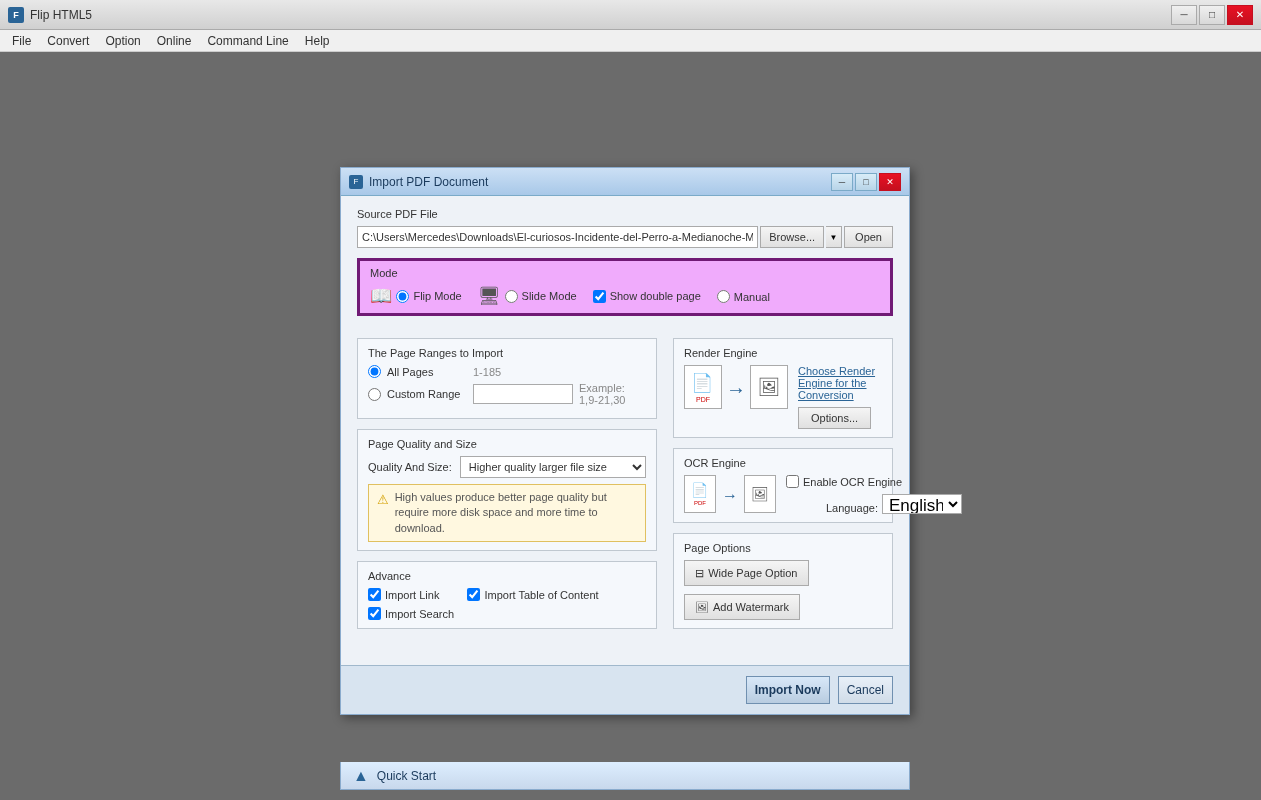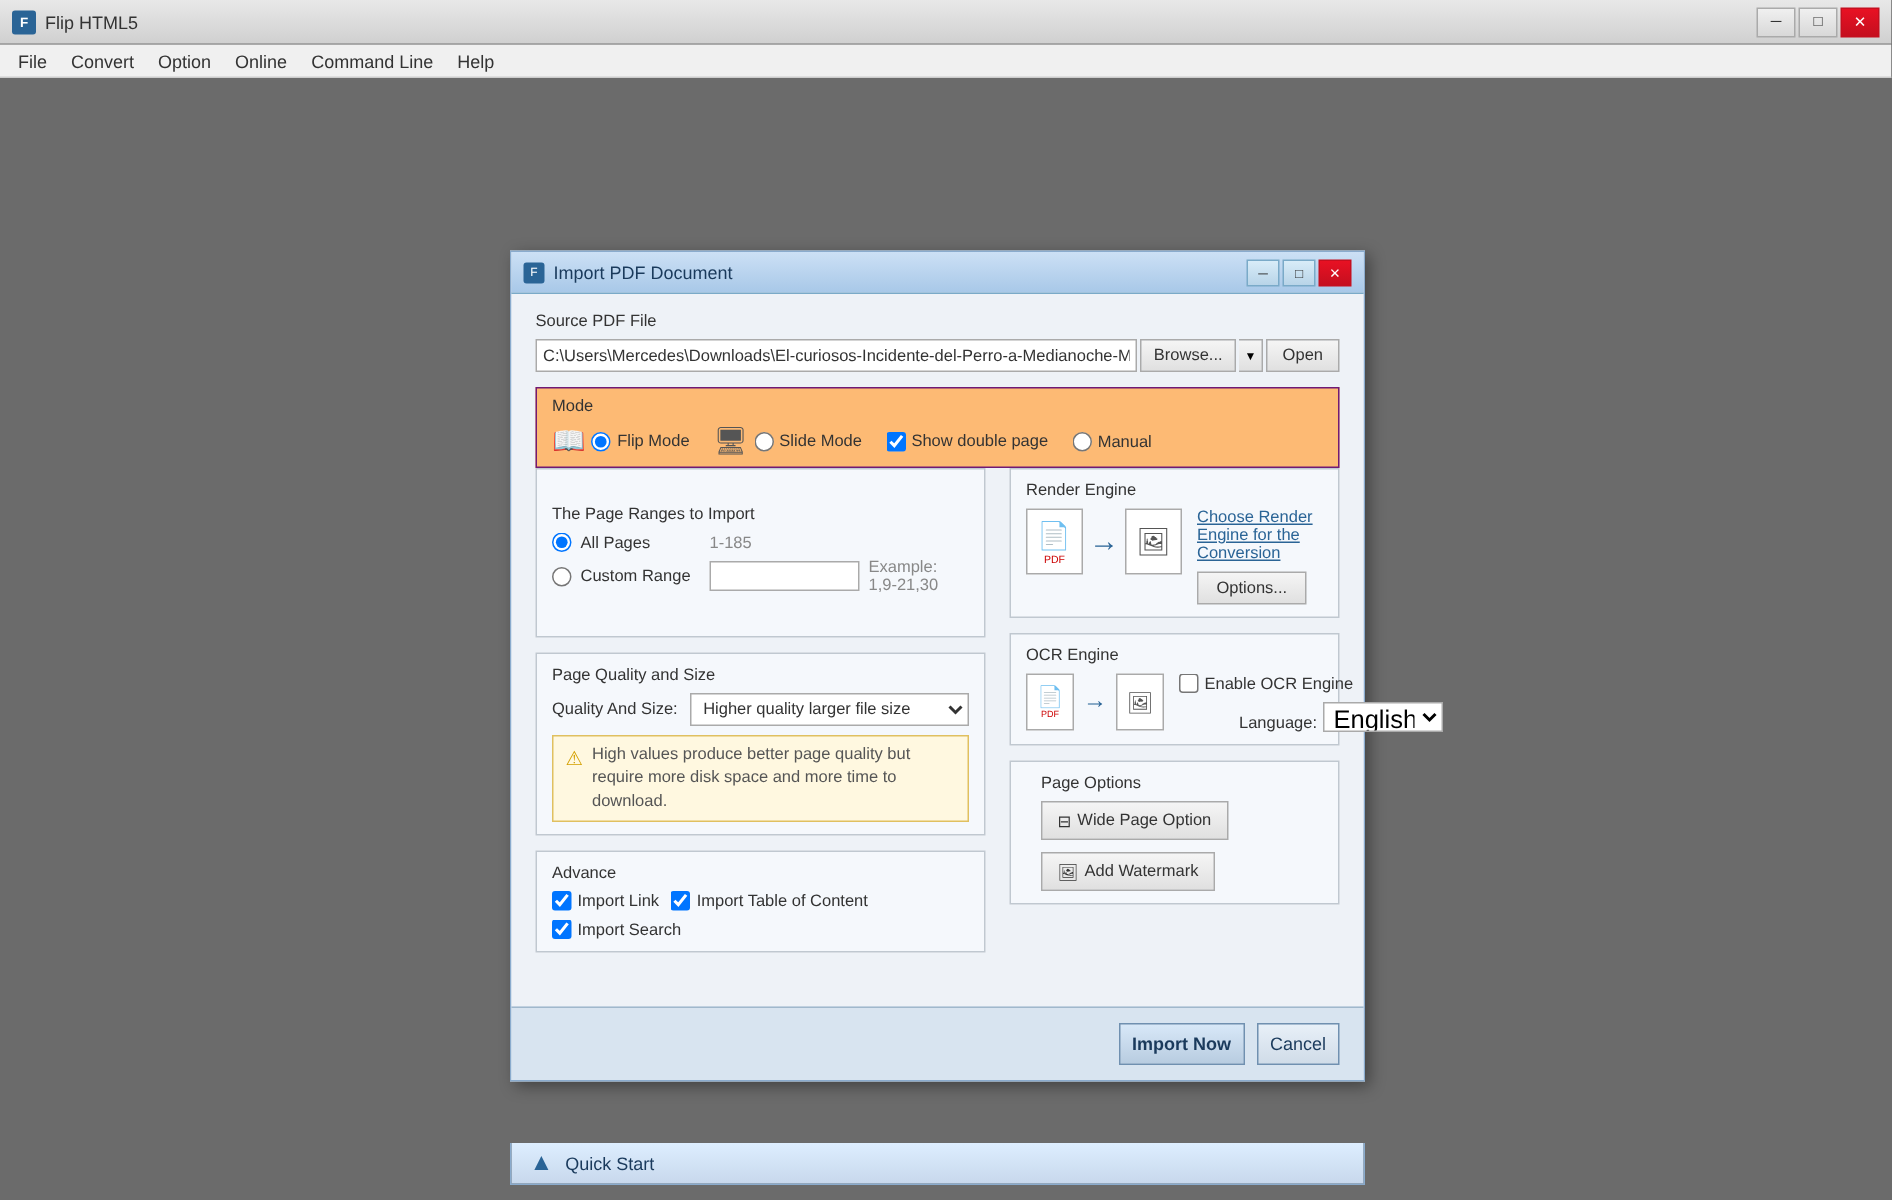--- a/index.html
+++ b/index.html
@@ -215,24 +215,24 @@
       padding: 0 10px;
       border: 1px solid #aaa;
       background: linear-gradient(to bottom, #f5f5f5, #e0e0e0);
       cursor: pointer;
       font-size: 11px;
       color: #333;
     }
 
     
     .mode-section {
-      margin-bottom: 0;
+      margin-bottom: 22px;
       padding: 6px 10px;
-      border: 1px solid #701a75;
-      background: #fdba74;
+      border: 3px solid #701a75;
+      background: #f0abfc;
     }
     .mode-options {
       display: flex;
       align-items: center;
       gap: 16px;
     }
     .mode-option {
       display: flex;
       align-items: center;
       gap: 4px;
@@ -268,21 +268,21 @@
       flex: 1;
     }
     .right-col {
       width: 220px;
     }
 
     
     .page-ranges-section {
       border: 1px solid #c0c8d0;
       background: #f5f8fc;
-      padding: 24px 10px;
+      padding: 8px 10px;
       margin-bottom: 10px;
     }
     .range-option {
       display: flex;
       align-items: center;
       gap: 6px;
       margin-bottom: 4px;
     }
     .range-label {
       font-size: 11px;
@@ -349,21 +349,21 @@
     
     .advance-section {
       border: 1px solid #c0c8d0;
       background: #f5f8fc;
       padding: 8px 10px;
       margin-bottom: 10px;
     }
     .advance-row {
       display: flex;
       align-items: flex-end;
-      gap: 8px;
+      gap: 28px;
     }
     .advance-option {
       display: flex;
       align-items: center;
       gap: 4px;
       font-size: 11px;
       color: #333;
     }
 
     
@@ -466,21 +466,21 @@
     .ocr-icon-box {
       display: flex;
       align-items: center;
       gap: 4px;
     }
 
     
     .page-options-section {
       border: 1px solid #c0c8d0;
       background: #f5f8fc;
-      padding: 8px 20px;
+      padding: 8px 10px;
     }
     .page-options-buttons {
       display: flex;
       gap: 8px;
       flex-wrap: wrap;
     }
     .page-opt-btn {
       height: 26px;
       padding: 0 10px;
       border: 1px solid #aaa;

